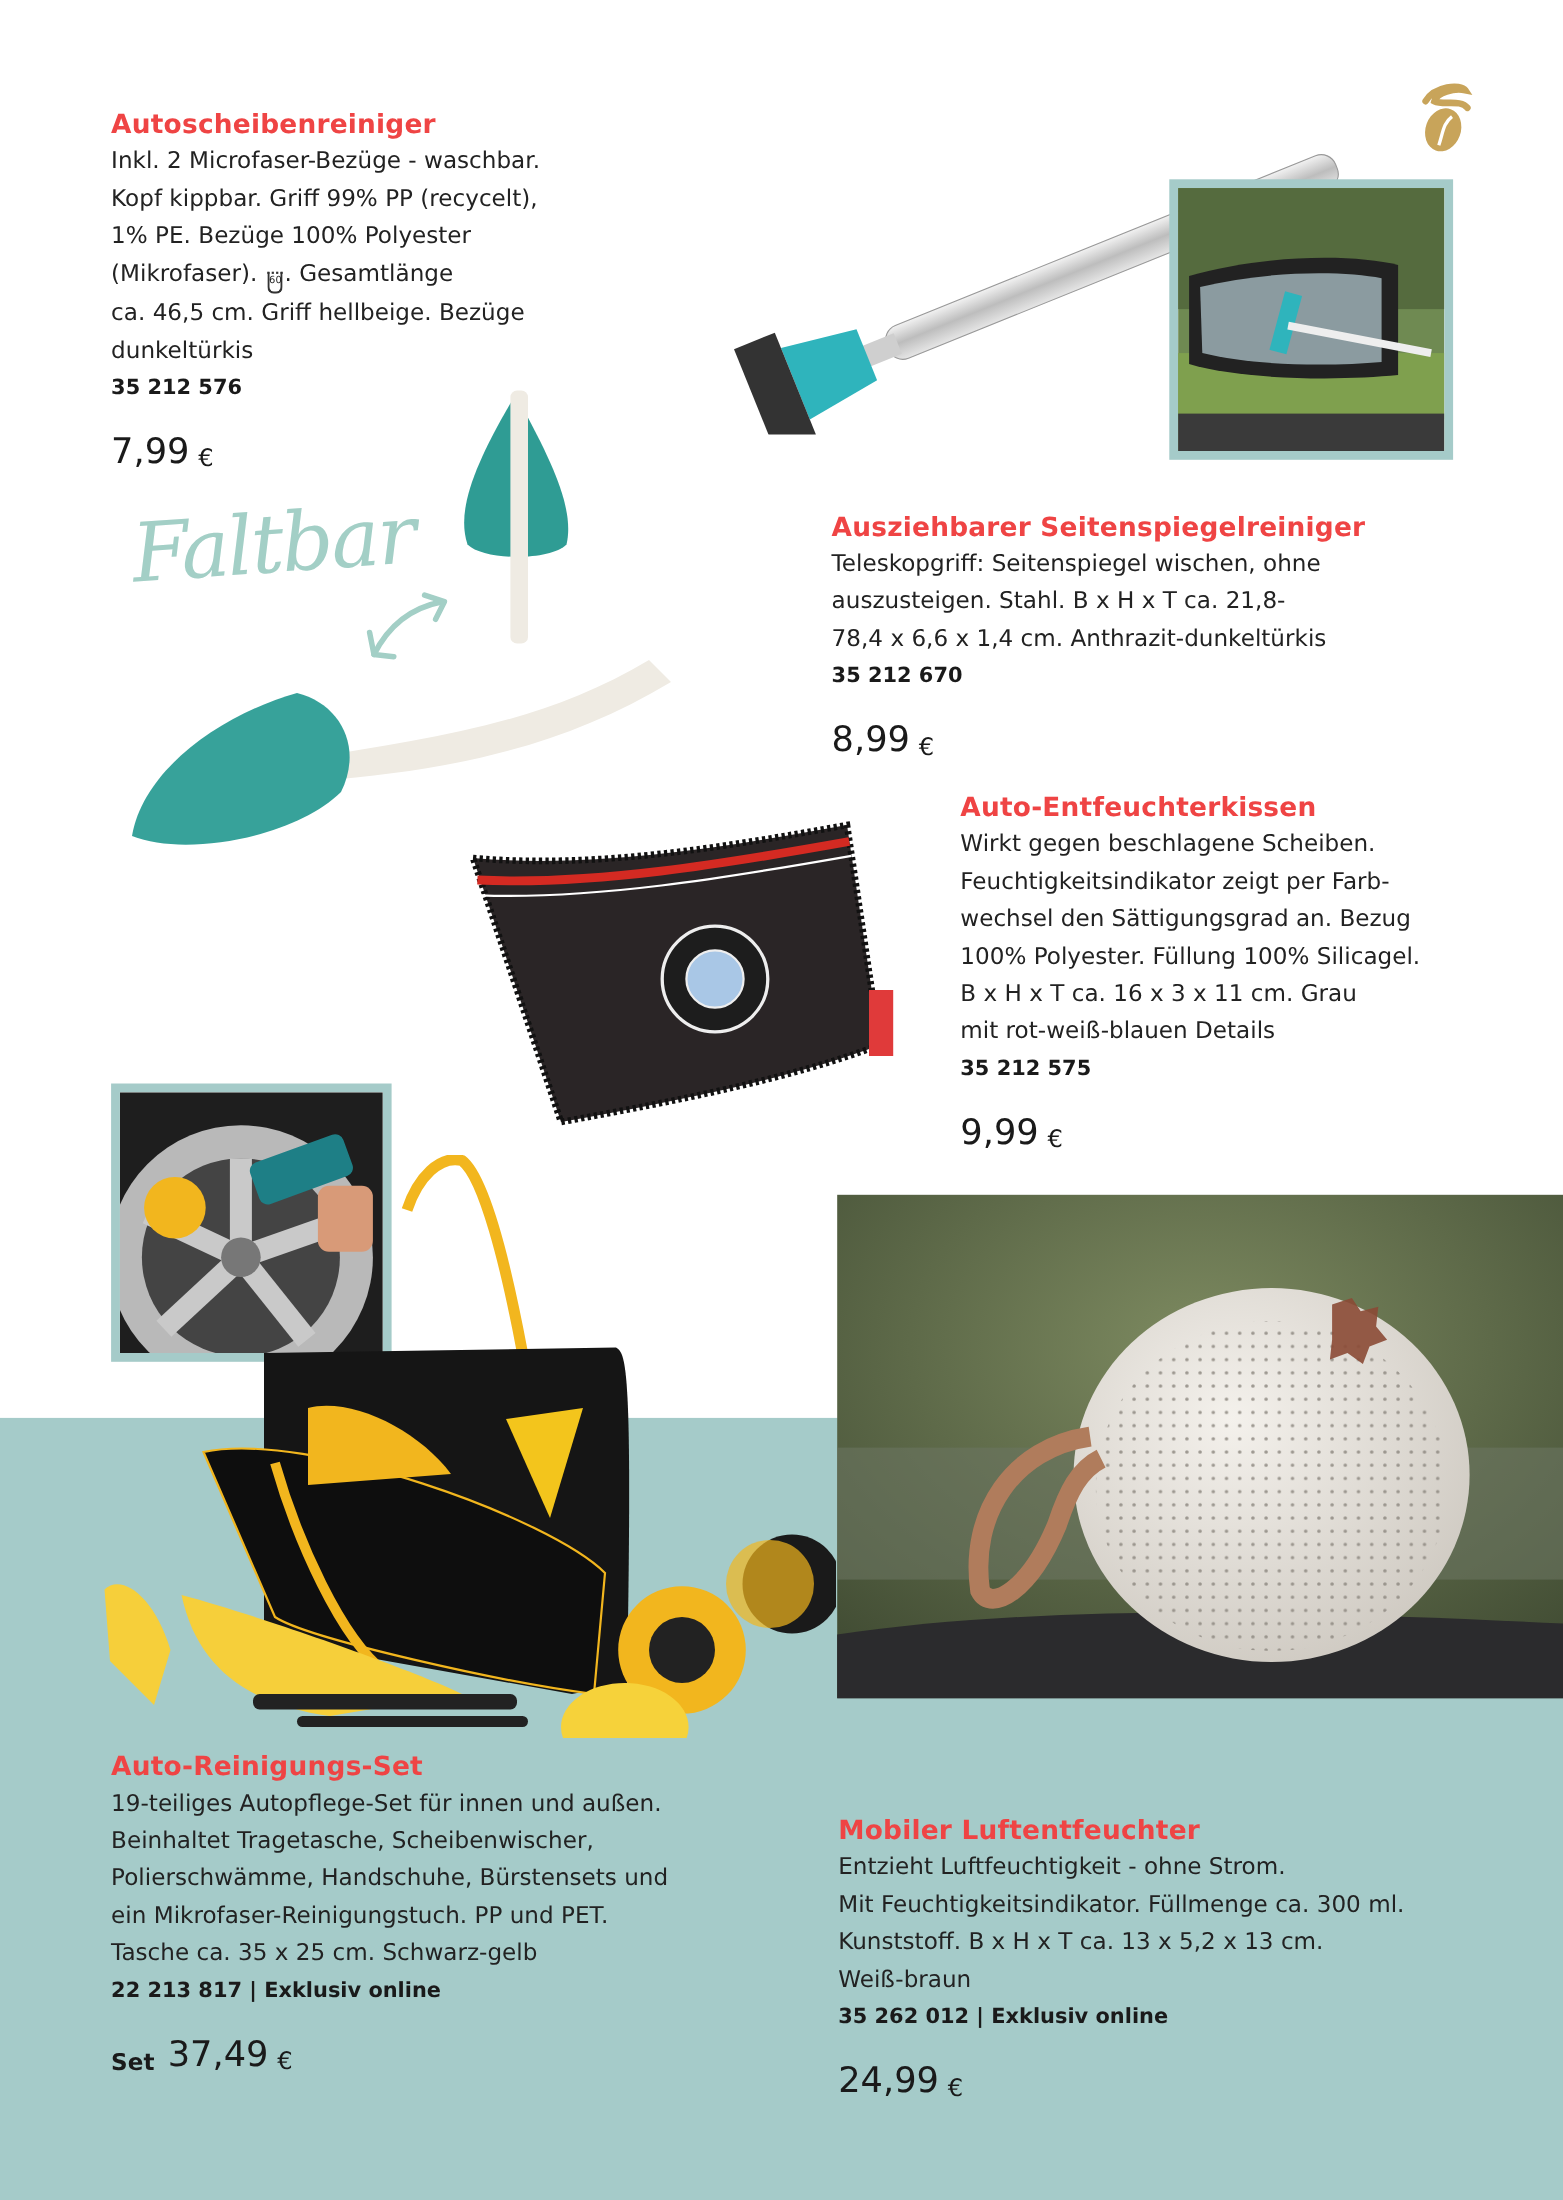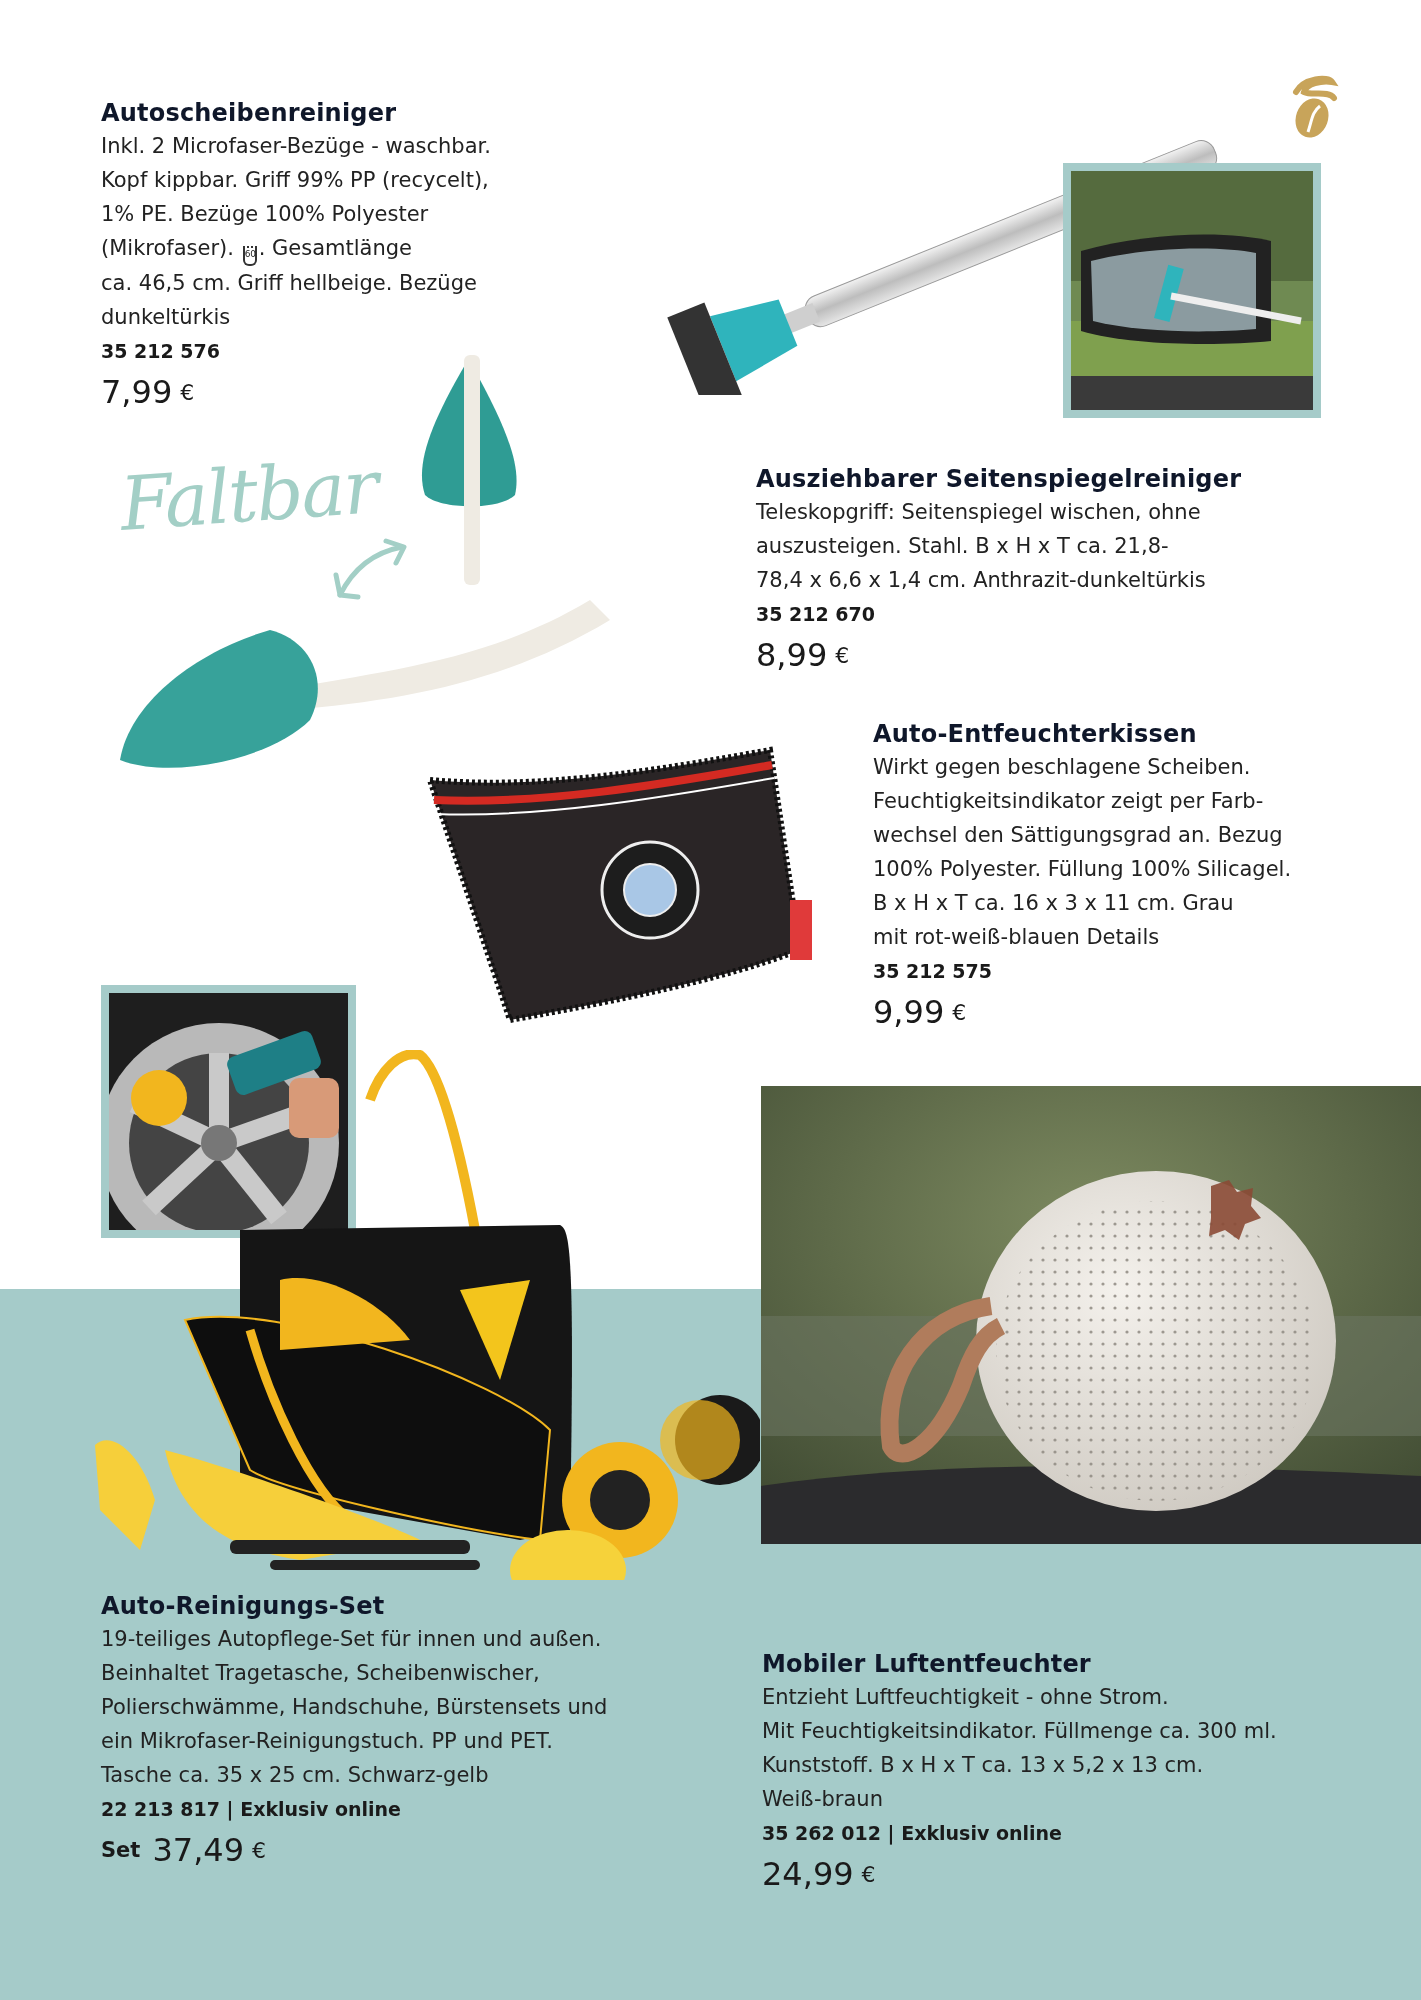--- a/index.html
+++ b/index.html
@@ -2,24 +2,24 @@
 <html><head>
 <meta charset="utf-8">
 <style>
   * { box-sizing: border-box; margin: 0; padding: 0; }
   html, body { width: 1421px; height: 2000px; overflow: hidden; background: #ffffff; }
   body { position: relative; font-family: "Liberation Sans", sans-serif; color: #1a1a1a; }
 
   .teal-band { position: absolute; left: 0; top: 1289px; width: 1421px; height: 711px; background: #a5cbc9; }
 
   .product { position: absolute; }
-  .product h2 { font-family: "DejaVu Sans", sans-serif; font-weight: bold; font-size: 24px; letter-spacing: 0.2px; line-height: 32px; color: #0f172a; }
+  .product h2 { font-family: "DejaVu Sans", sans-serif; font-weight: bold; font-size: 24px; letter-spacing: 0.2px; line-height: 32px; color: #ef4444; }
   .product .desc { font-family: "DejaVu Sans", sans-serif; font-size: 21px; line-height: 34px; color: #222; white-space: pre-line; }
   .product .sku { font-family: "DejaVu Sans", sans-serif; font-weight: bold; font-size: 19px; line-height: 34px; color: #1a1a1a; }
-  .product .price-row { margin-top: 4px; display: flex; align-items: center; gap: 8px; }
+  .product .price-row { margin-top: 21px; display: flex; align-items: flex-end; gap: 8px; }
   .product .price { font-family: "DejaVu Sans", sans-serif; font-size: 32px; line-height: 40px; color: #1a1a1a; }
   .product .currency { font-family: "DejaVu Sans", sans-serif; font-size: 22px; color: #1a1a1a; }
   .product .price-prefix { font-family: "DejaVu Sans", sans-serif; font-weight: bold; font-size: 21px; color: #1a1a1a; margin-right: 4px; }
 
   .wash-icon { display: inline-block; width: 14px; height: 20px; border: 2px solid #333; border-top: none; border-radius: 0 0 6px 6px; position: relative; vertical-align: -2px; margin: 0 2px; font-size: 9px; text-align: center; line-height: 16px; }
   .wash-icon::before { content: ""; position: absolute; left: -2px; right: -2px; top: 0; height: 4px; border-top: 2px dotted #333; }
 
   .logo { position: absolute; left: 1282px; top: 72px; width: 62px; height: 70px; }
   .faltbar { position: absolute; left: 120px; top: 452px; font-family: "DejaVu Serif", serif; font-style: italic; font-size: 74px; color: #a3cfc6; transform: rotate(-4deg); letter-spacing: -2px; }
   .fold-arrow { position: absolute; left: 330px; top: 535px; width: 80px; height: 70px; }

